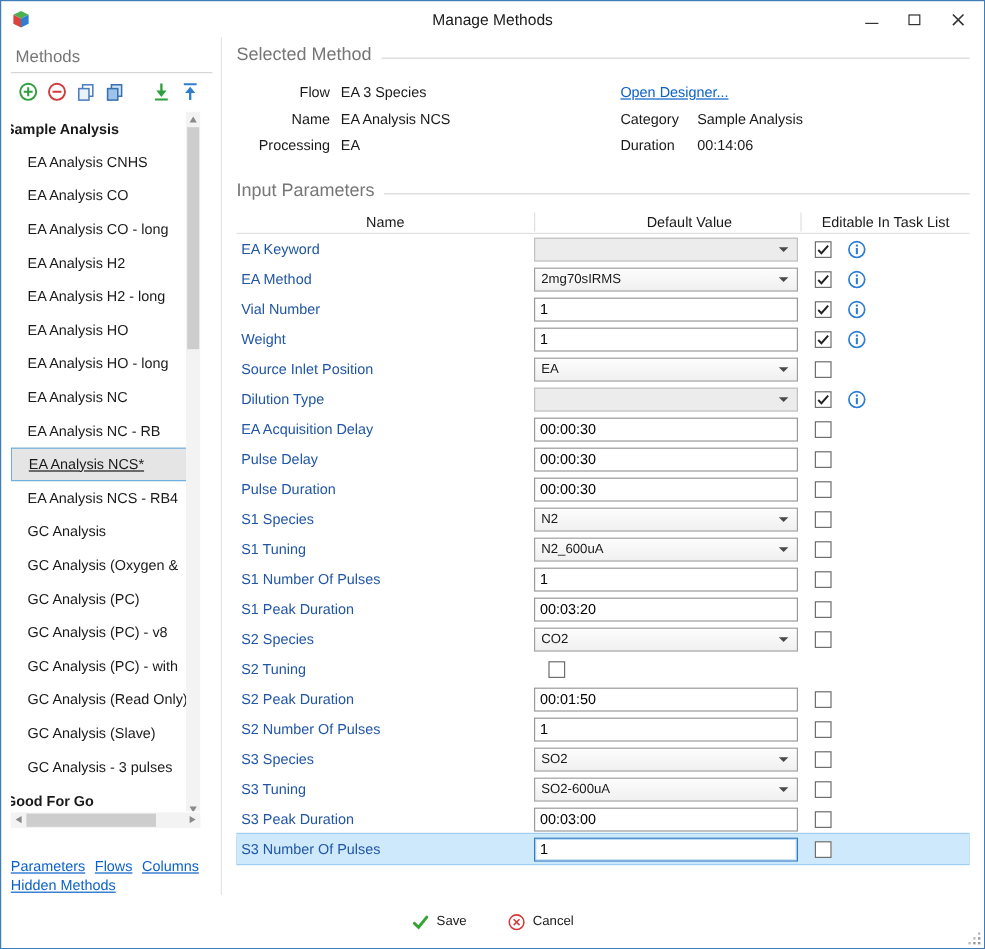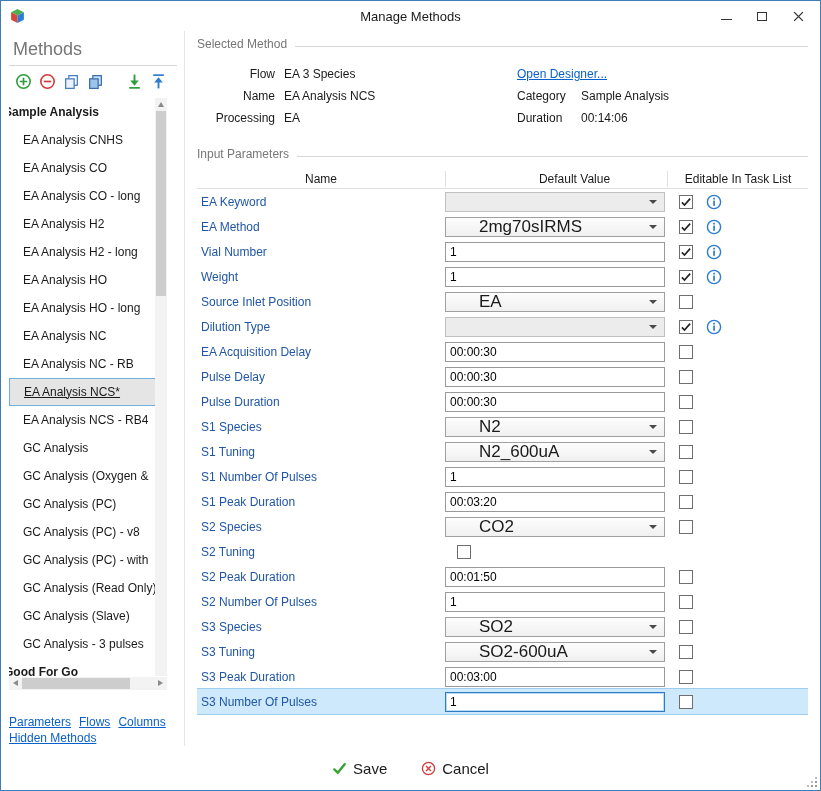--- a/index.html
+++ b/index.html
@@ -15,21 +15,21 @@
   .win-controls { margin-left: auto; display: flex; align-items: center; gap: 24px; padding-right: 8px; z-index: 2; }
   .wc { width: 12px; height: 12px; display: inline-flex; align-items: center; justify-content: center; cursor: default; }
   .min-glyph { width: 11px; height: 1px; background: #333; margin-top: 7px; }
   .max-glyph { width: 10px; height: 9px; border: 1px solid #333; }
 
   
   .content { flex: 1 1 auto; display: flex; min-height: 0; }
 
   
   .sidebar { width: 184px; flex: 0 0 auto; border-right: 1px solid #e4e4e4; padding: 6px 0 0 8px; display: flex; flex-direction: column; }
-  .side-title { font-size: 18px; color: #767676; padding: 2px 0 5px 4px; border-bottom: 1px solid #d6d6d6; width: 168px; }
+  .side-title { font-size: 14px; color: #767676; padding: 2px 0 5px 4px; border-bottom: 1px solid #d6d6d6; width: 168px; }
   .side-toolbar { height: 32px; display: flex; align-items: center; gap: 7px; padding: 2px 10px 2px 6px; width: 168px; }
   .tb-icon { width: 17px; height: 17px; display: inline-flex; cursor: default; }
   .tb-icon.push { margin-left: auto; }
 
   .list-wrap { position: relative; width: 158px; height: 588px; overflow: hidden; }
   .method-list { width: 146px; height: 588px; overflow: hidden; }
   .m-item { height: 28px; line-height: 28px; padding-left: 14px; white-space: nowrap; overflow: hidden; cursor: default; }
   .m-item.group { font-weight: bold; padding-left: 0; text-indent: -5px; }
   .m-item.selected { background: #e5e5e5; border: 1px solid #70b0e0; line-height: 26px; width: 150px; text-decoration: underline; }
 
@@ -43,21 +43,21 @@
   .hthumb { position: absolute; top: 1px; left: 13px; width: 108px; height: 11px; background: #cdcdcd; }
   .harrow { position: absolute; top: 3px; width: 0; height: 0; border-top: 3.5px solid transparent; border-bottom: 3.5px solid transparent; }
   .harrow.left { left: 4px; border-right: 5px solid #8a8a8a; }
   .harrow.right { right: 4px; border-left: 5px solid #8a8a8a; }
 
   .side-links { margin-top: 24px; line-height: 16px; }
   .side-links a { color: #0b61c9; text-decoration: underline; margin-right: 8px; cursor: pointer; white-space: nowrap; margin-top: 12px; }
 
   
   .main { flex: 1 1 auto; padding: 6px 12px 0 12px; min-width: 0; }
-  .sec-header { display: flex; align-items: center; font-size: 12px; color: #767676; gap: 8px; }
+  .sec-header { display: flex; align-items: center; font-size: 15px; color: #767676; gap: 8px; }
   .sec-header .rule { flex: 1; height: 1px; background: #d6d6d6; margin-top: 5px; }
 
   .sm-grid { display: grid; grid-template-columns: 320px auto; margin-top: 12px; }
   .sm-row { display: flex; align-items: center; height: 22px; }
   .sm-label { width: 78px; text-align: right; margin-right: 9px; }
   .sm-label2 { width: 58px; margin-right: 6px; }
   .sm-value { white-space: nowrap; }
   a.link { color: #0b61c9; text-decoration: underline; cursor: pointer; }
 
   .ip-header { margin-top: 18px; }
@@ -70,32 +70,32 @@
   .th-edit { flex: 1; border-left: 1px solid #e0e0e0; height: 16px; line-height: 16px; }
 
   .prow { display: flex; align-items: center; height: 25px; }
   .prow.hl { background: #cde9fb; box-shadow: 0 1px 0 #9fcdf0, 0 -1px 0 #9fcdf0; }
   .pname { width: 248px; padding-left: 4px; color: #2156a5; white-space: nowrap; overflow: hidden; }
   .pval { width: 222px; }
   .pedit { flex: 1; display: flex; align-items: center; }
 
   .combo { height: 20px; width: 220px; border: 1px solid #a0a0a0; background: linear-gradient(#fdfdfd, #f0f0f0); display: flex; align-items: center; padding: 0 7px 0 5px; cursor: default; }
   .combo.disabled { background: #ececec; border-color: #c0c0c0; }
-  .combo-val { flex: 1; font-size: 17px; white-space: nowrap; overflow: hidden; margin-left: 28px; }
+  .combo-val { flex: 1; font-size: 11px; white-space: nowrap; overflow: hidden; }
   .chev { width: 0; height: 0; border-left: 4px solid transparent; border-right: 4px solid transparent; border-top: 4px solid #4a4a4a; flex: 0 0 auto; }
 
   .tinput { width: 220px; height: 20px; border: 1px solid #999; padding: 0 4px; font: 12px "Liberation Sans", sans-serif; background: #fff; }
   .tinput.focused { border: 1px solid #2e7bc4; box-shadow: 0 0 0 1px #bcdcf5 inset; }
 
   .cb { width: 14px; height: 14px; border: 1px solid #6e6e6e; background: #fff; display: inline-flex; align-items: center; justify-content: center; margin-left: 12px; flex: 0 0 auto; cursor: default; }
   .info { margin-left: 13px; display: inline-flex; cursor: default; }
 
   
   .footer { flex: 0 0 auto; height: 44px; display: flex; align-items: center; justify-content: center; gap: 34px; }
-  .fbtn { display: inline-flex; align-items: center; gap: 6px; font-size: 15px; cursor: pointer; }
+  .fbtn { display: inline-flex; align-items: center; gap: 6px; font-size: 11px; cursor: pointer; }
 
   .grip { position: absolute; right: 2px; bottom: 2px; width: 12px; height: 12px; }
 </style>
 </head>
 <body>
 
 <div class="window">
 
   <div class="titlebar">
     <span class="app-icon">

